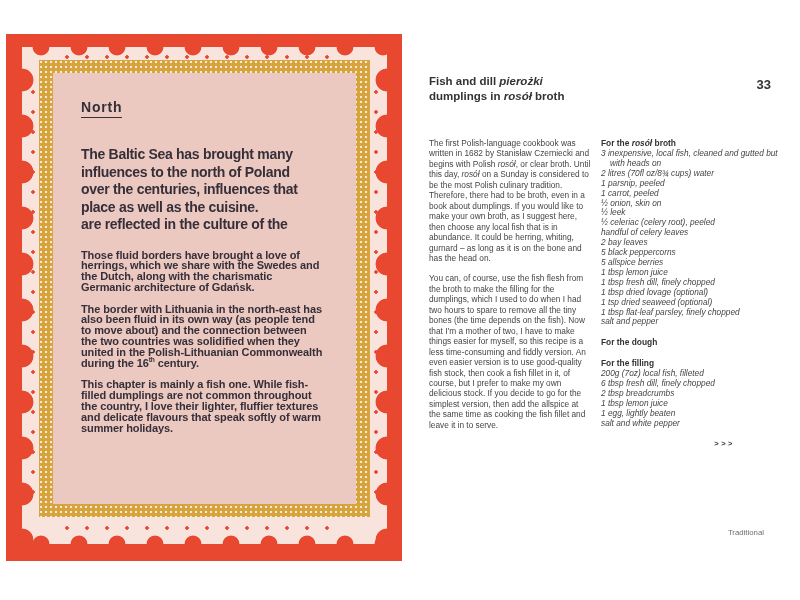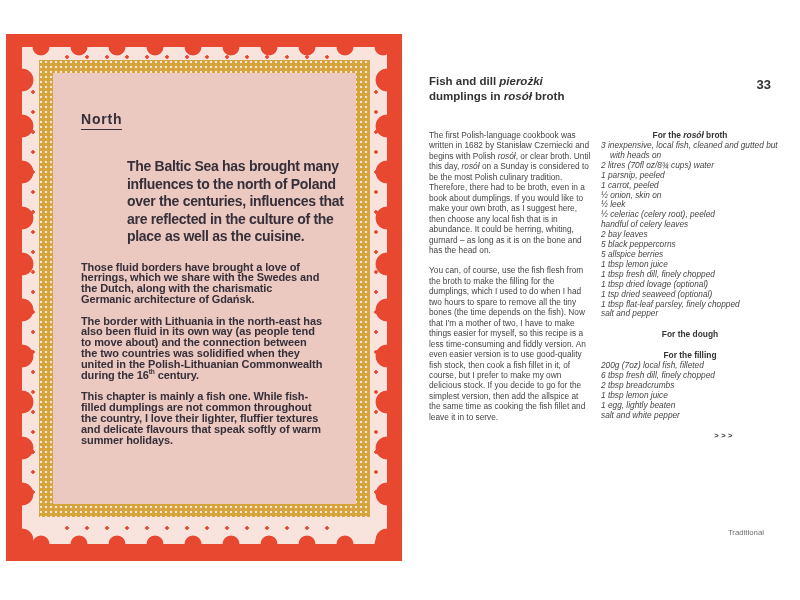--- a/index.html
+++ b/index.html
@@ -43,43 +43,43 @@
   .dots-right{right:8px;}
   .dots-h{position:absolute;left:42px;right:42px;height:6px;
     background-image:radial-gradient(circle at 3px 3px, var(--red) 1.5px, rgba(232,72,47,0) 2px);
     background-size:20px 6px;background-repeat:repeat-x;}
   .dots-top{top:7px;}
   .dots-bottom{bottom:13px;}
   .gold-frame{position:absolute;left:17px;right:17px;top:13px;bottom:27px;
     background-color:var(--gold);
     background-image:radial-gradient(circle at 2px 2px, rgba(252,238,228,0.95) 1.1px, rgba(0,0,0,0) 1.6px);
     background-size:5px 5px;}
-  .inner{position:absolute;left:14px;right:14px;top:13px;bottom:13px;background:var(--rose);padding:28px 16px;}
+  .inner{position:absolute;left:14px;right:14px;top:13px;bottom:13px;background:var(--rose);padding:16px 16px;}
   .chapter-label{display:inline-block;margin:10px 0 0 12px;color:var(--ink);
     font-size:14px;font-weight:700;letter-spacing:0.8px;
     border-bottom:1.6px solid var(--ink);padding-bottom:2px;}
   .headline{margin:28px 0 0 12px;color:var(--ink);font-weight:700;font-size:14px;
     line-height:17.5px;letter-spacing:-0.3px;}
-  .headline div{white-space:nowrap;margin-left:46px;}
+  .headline div{white-space:nowrap;}
   .intro{margin:16px 0 0 12px;}
   .intro p{margin:0 0 11px;width:244px;color:var(--ink);
     font-size:11px;font-weight:600;line-height:10.8px;letter-spacing:-0.1px;}
 
   
   .right-page{position:absolute;left:402px;top:34px;width:392px;height:527px;background:#ffffff;padding-left:12px;}
   .rp-title{position:absolute;left:27px;top:40px;color:#333333;
     font-size:11.5px;font-weight:700;line-height:14.5px;}
   .rp-title div{white-space:nowrap;}
   .page-num{position:absolute;right:23px;top:43px;color:#333333;font-size:13px;font-weight:700;}
-  .columns{position:absolute;left:27px;top:96px;width:350px;display:flex;gap:10px;}
+  .columns{position:absolute;left:27px;top:104px;width:350px;display:flex;gap:10px;}
   .col-body{width:162px;}
   .col-body p{margin:0 0 10px;color:var(--txt);font-size:8.3px;line-height:10.45px;}
   .col-ing{width:178px;}
   .section{margin-bottom:10px;}
-  .ing-head{color:#333333;font-size:8.4px;font-weight:700;line-height:11px;margin:0;text-align:center;}
+  .ing-head{color:#333333;font-size:8.4px;font-weight:700;line-height:11px;margin:0;}
   .ing-item{color:var(--txt);font-size:8.3px;font-style:italic;line-height:9.9px;
     padding-left:9px;text-indent:-9px;}
   .continue{text-align:right;padding-right:44px;margin-top:10px;color:#333333;
     font-size:7.5px;font-weight:700;letter-spacing:2.5px;}
   .footer-label{position:absolute;right:30px;top:494px;color:#6e6e6e;font-size:7.8px;}
 </style>
 </head>
 <body>
 
 <div class="left-page">
@@ -93,22 +93,22 @@
     <div class="dots-h dots-top"></div>
     <div class="dots-h dots-bottom"></div>
     <div class="gold-frame">
       <div class="inner">
         <span class="chapter-label">North</span>
         <div class="headline">
 
         <div>The Baltic Sea has brought many</div>
             <div>influences to the north of Poland</div>
             <div>over the centuries, influences that</div>
+            <div>place as well as the cuisine.</div>
             <div>are reflected in the culture of the</div>
-            <div>place as well as the cuisine.</div>
           </div>
         <div class="intro">
 
         <p><span>Those fluid borders have brought a love of herrings, which we share with the Swedes and the Dutch, along with the charismatic Germanic architecture of Gdańsk.</span></p>
             <p><span>The border with Lithuania in the north-east has also been fluid in its own way (as people tend to move about) and the connection between the two countries was solidified when they united in the Polish-Lithuanian Commonwealth during the 16</span><sup>th</sup><span> century.</span></p>
             <p><span>This chapter is mainly a fish one. While fish-filled dumplings are not common throughout the country, I love their lighter, fluffier textures and delicate flavours that speak softly of warm summer holidays.</span></p>
           </div>
       </div>
     </div>
   </div>

